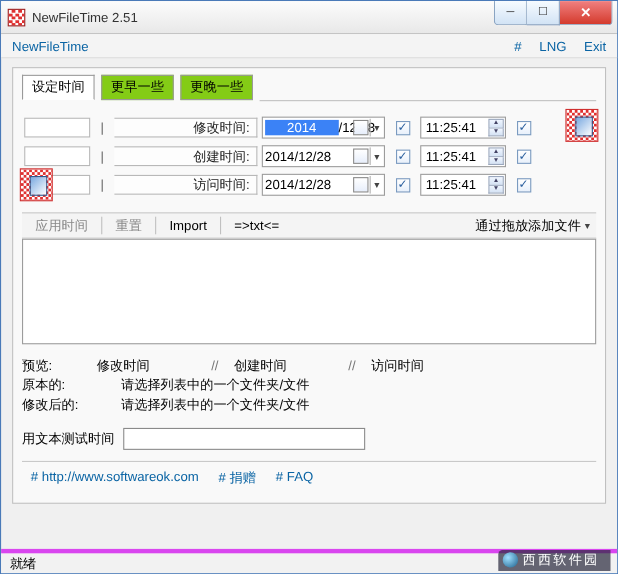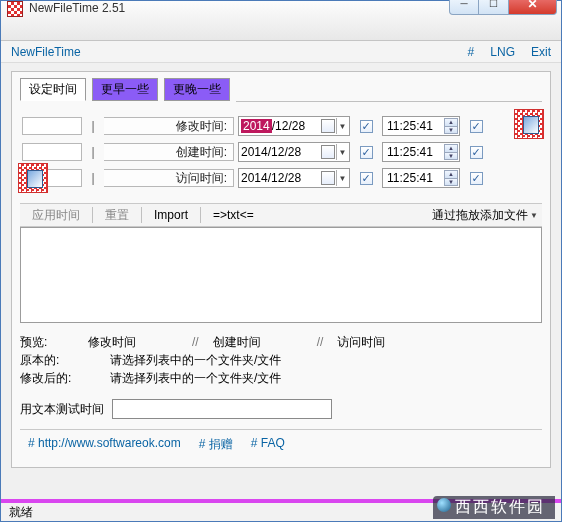--- a/index.html
+++ b/index.html
@@ -12,24 +12,25 @@
 .window {
   width: 562px;
   height: 522px;
   border: 1px solid #4a7ab8;
   display: flex;
   flex-direction: column;
   background: #f0f0f0;
 }
 
 .titlebar {
-  height: 40px;
+  height: 30px;
   background: linear-gradient(#fcfcfc, #e8e8e8);
   border-bottom: 1px solid #c4c4c4;
   display: flex;
+  align-items: center;
   padding-left: 6px;
 }
 .titlebar .app-icon {
   width: 16px; height: 16px; margin-right: 6px;
   display: inline-block;
   background: repeating-conic-gradient(#e03030 0 25%, #fff 0 50%) 0 0/6px 6px;
   border: 1px solid #a02020;
 }
 .titlebar .title { flex: 1; color: #333; }
 .winbtns { display: flex; height: 22px; margin-top: -8px; }
@@ -73,21 +74,21 @@
 .panel {
   border: 1px solid #c0c0c0;
   background: #f9f9f9;
   padding: 6px 8px 8px 8px;
 }
 
 .tabs { display: flex; gap: 6px; margin-bottom: 6px; }
 .tab {
   padding: 2px 8px;
   border: 1px solid #9a9a9a;
-  background: #8b5cf6;
+  background: #84cc16;
   cursor: pointer;
 }
 .tab.active { background: #fff; border-bottom-color: #fff; }
 .tab-pad { flex: 1; border-bottom: 1px solid #c0c0c0; margin-bottom: -1px; }
 
 .time-area { position: relative; padding: 6px 2px; }
 .time-row {
   display: grid;
   grid-template-columns: 60px 14px 130px 112px 24px 78px 24px 34px;
   align-items: center;
@@ -110,21 +111,21 @@
 }
 .date-field {
   display: flex; align-items: center;
   height: 20px;
   border: 1px solid #9c9c9c;
   background: #fff;
   padding-left: 2px;
   position: relative;
 }
 .date-field.hl .year {
-  background: #be185d; color: #fff; padding: 0 2px;
+  background: #3b82f6; color: #fff; padding: 0 20px;
 }
 .date-field .cal {
   position: absolute; right: 14px; top: 2px; width: 14px; height: 14px;
   border: 1px solid #8a8a8a; background: linear-gradient(#fff,#e7eefb);
 }
 .date-field .dd {
   position: absolute; right: 1px; top: 1px; width: 12px; height: 16px;
   border-left: 1px solid #b0b0b0;
   display: flex; align-items: center; justify-content: center;
   font-size: 8px; color: #444;
@@ -228,21 +229,21 @@
   position: relative;
   height: 22px;
   border-top: 4px solid #d946ef;
   background: #f2f2f2;
   display: flex; align-items: center;
   padding: 0 8px;
 }
 .statusbar .brand {
   position: absolute; right: 6px; bottom: 2px;
   background: rgba(40,40,60,0.7);
-  color: #fff; font-size: 16px;
+  color: #fff; font-size: 12px;
   padding: 1px 10px 1px 22px;
   border-radius: 4px 0 0 0;
   letter-spacing: 2px;
 }
 .statusbar .brand::before {
   content:""; position:absolute; left:4px; top:2px;
   width:14px; height:14px; border-radius:50%;
   background: radial-gradient(circle at 35% 35%, #9fe0ff, #1b5e8a);
 }
 </style>

